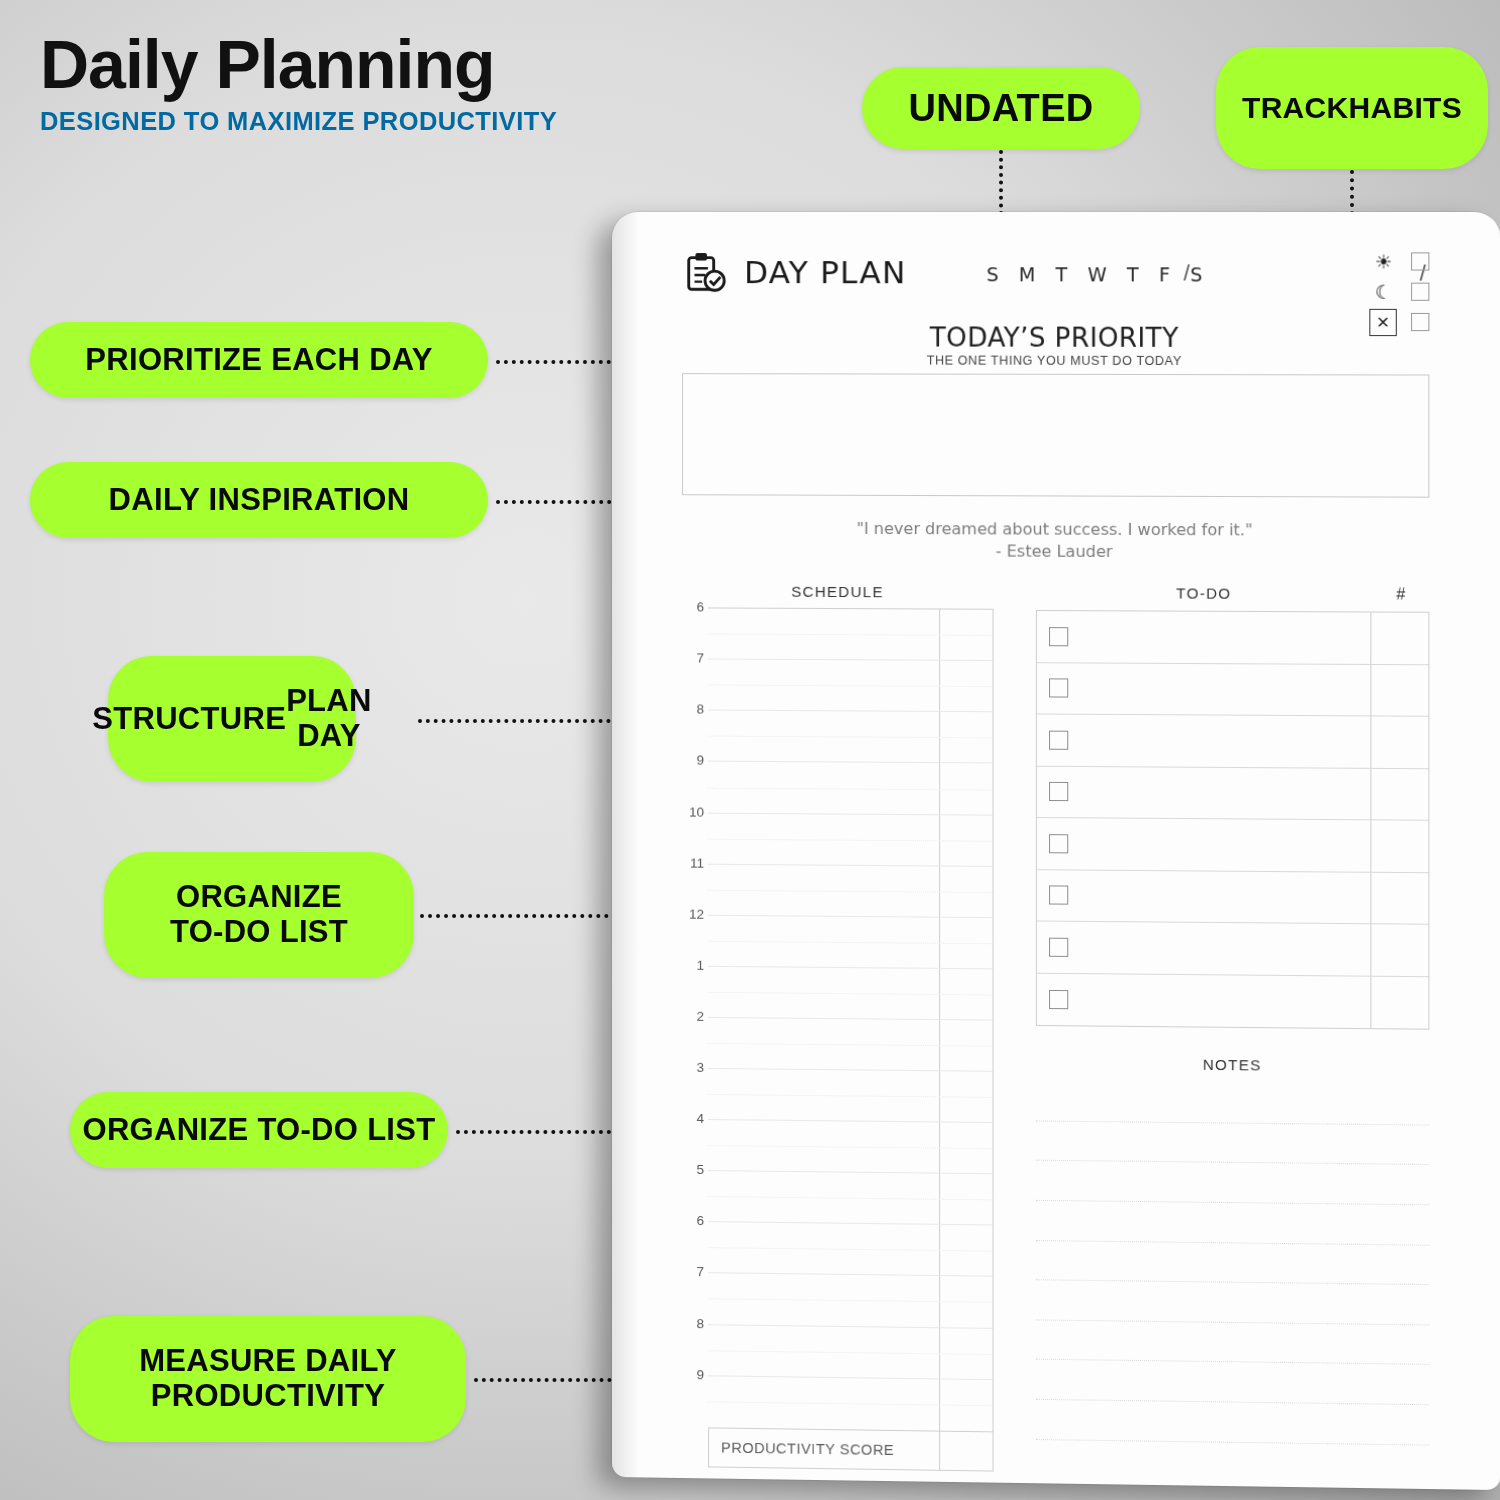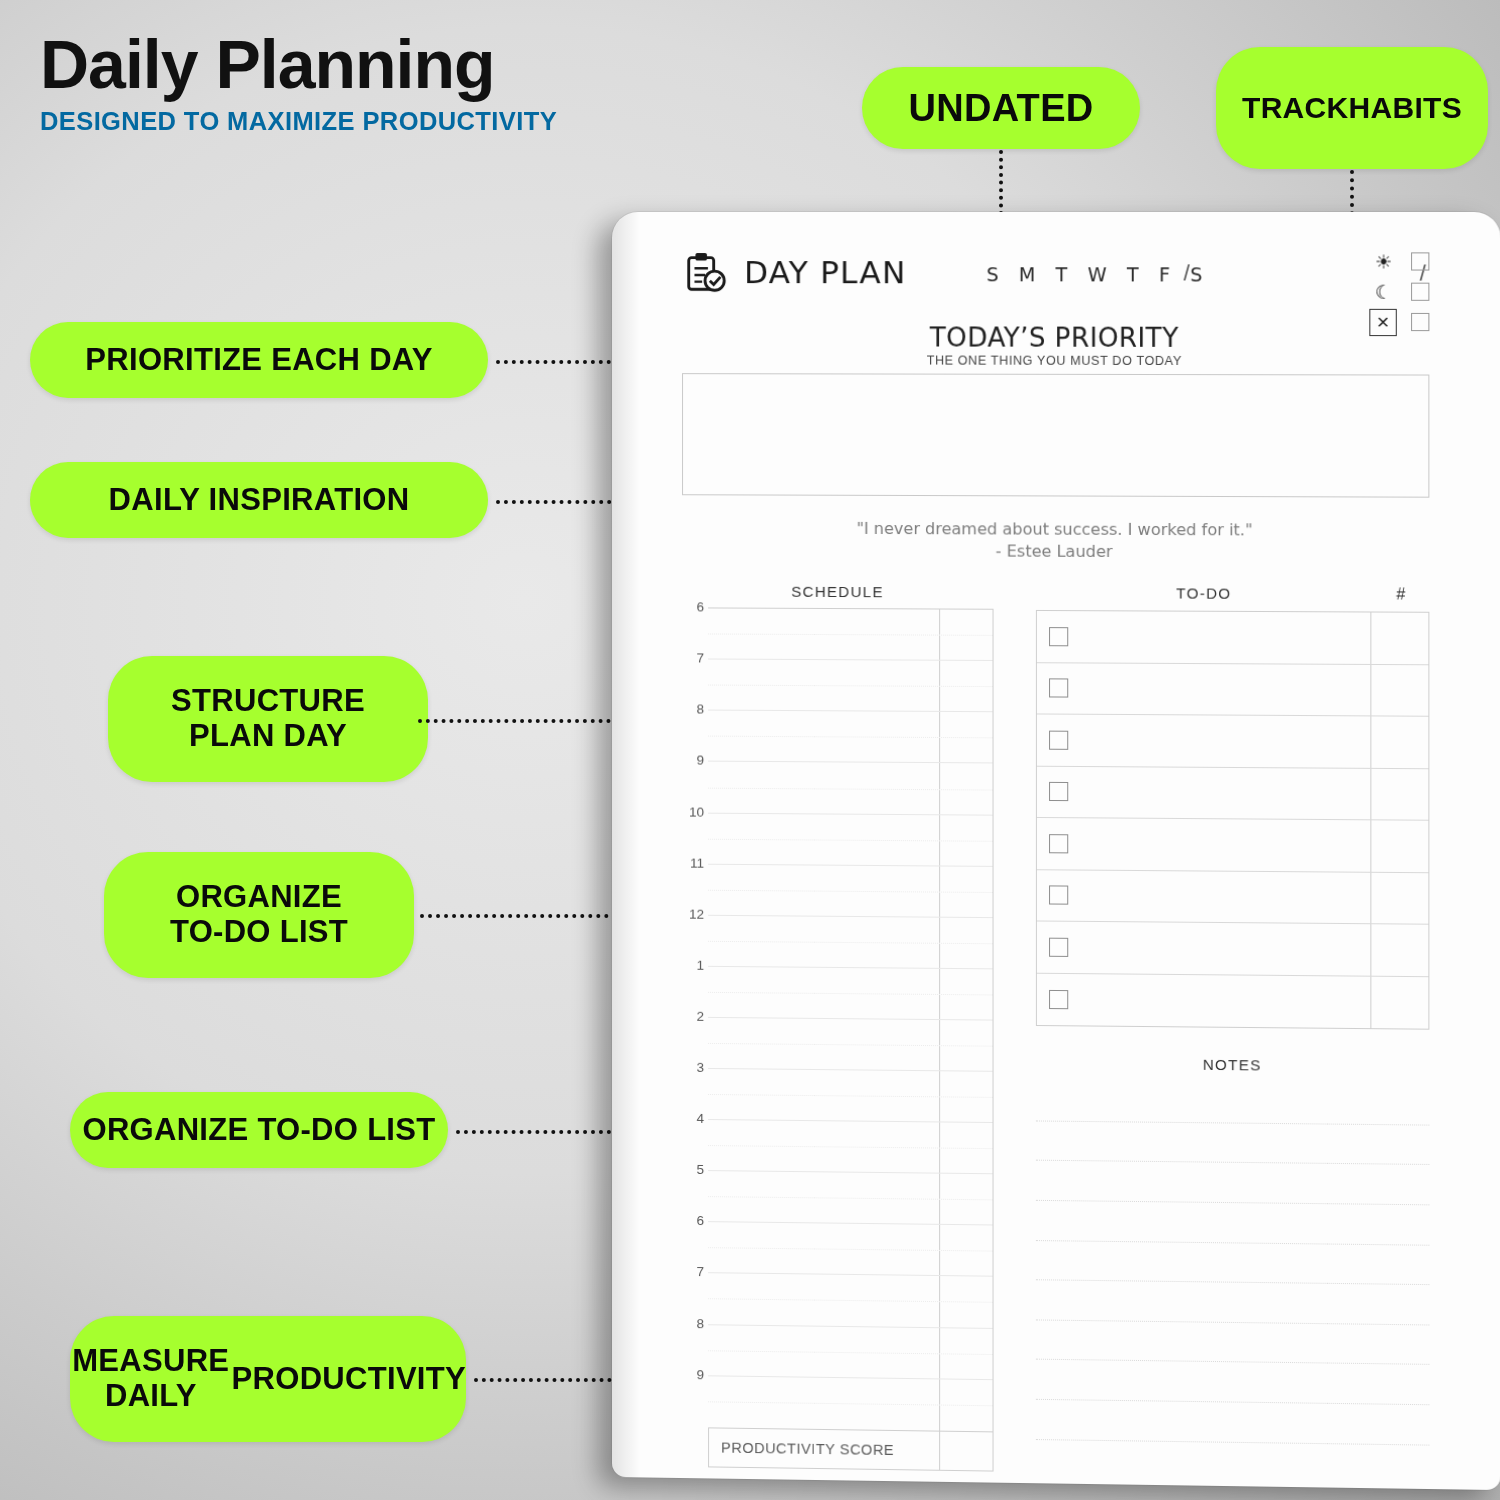--- a/index.html
+++ b/index.html
@@ -368,42 +368,42 @@
 </div>
 <div class="leader" style="left:496px; top:360px; width:392px;"></div>
 <div class="arrow-right" style="left:886px; top:349px;"></div>
 
 <div class="pill" style="left:30px; top:462px; width:458px; height:76px; font-size:31px;">
   <span>DAILY INSPIRATION</span>
 </div>
 <div class="leader" style="left:496px; top:500px; width:322px;"></div>
 <div class="arrow-right" style="left:816px; top:489px;"></div>
 
-<div class="pill" style="left:108px; top:656px; width:320px; height:126px; font-size:31px; flex-direction:column;">
+<div class="pill" style="left:108px; top:656px; width:248px; height:126px; font-size:31px; flex-direction:row;">
   <span>STRUCTURE</span>
   <span>PLAN DAY</span>
 </div>
 <div class="leader" style="left:418px; top:719px; width:232px;"></div>
 <div class="arrow-right" style="left:648px; top:708px;"></div>
 
 <div class="pill" style="left:104px; top:852px; width:310px; height:126px; font-size:31px; flex-direction:column;">
   <span>ORGANIZE</span>
   <span>TO-DO LIST</span>
 </div>
 <div class="leader" style="left:420px; top:914px; width:662px;"></div>
 <div class="arrow-right" style="left:1080px; top:903px;"></div>
 
 <div class="pill" style="left:70px; top:1092px; width:378px; height:76px; font-size:31px;align-items:center;">
   <span>ORGANIZE
 TO-DO LIST</span>
 </div>
 <div class="leader" style="left:456px; top:1130px; width:656px;"></div>
 <div class="arrow-right" style="left:1110px; top:1119px;"></div>
 
-<div class="pill" style="left:70px; top:1316px; width:396px; height:126px; font-size:31px; flex-direction:row;">
+<div class="pill" style="left:70px; top:1316px; width:396px; height:126px; font-size:31px; flex-direction:column;">
   <span>MEASURE DAILY</span>
   <span>PRODUCTIVITY</span>
 </div>
 <div class="leader" style="left:474px; top:1378px; width:224px;"></div>
 <div class="arrow-right" style="left:696px; top:1367px;"></div>
 
 <div id="planner">
   <div id="page-shadow-left"></div>
 
   <div id="planner-inner">

